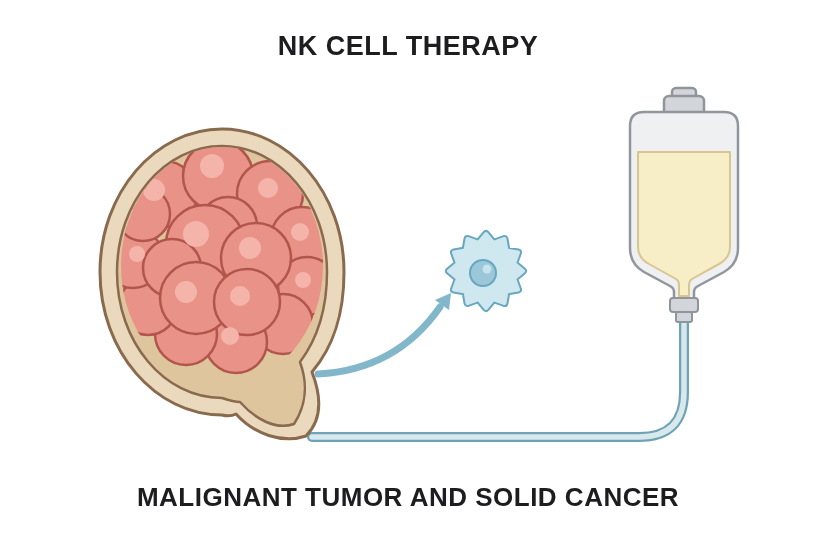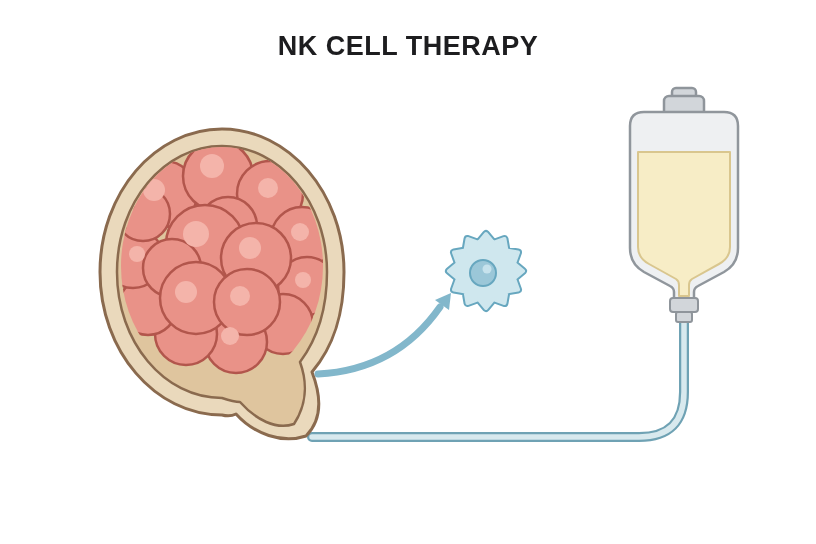--- a/index.html
+++ b/index.html
@@ -122,14 +122,15 @@
                L-20.5,20.5 L-32,18.5 L-28,7.5 L-37,0 L-28,-7.5 L-32,-18.5 L-20.5,-20.5
                L-18.5,-32 L-7.5,-28 L0,-37 L7.5,-28 L18.5,-32 L20.5,-20.5 L32,-18.5 L28,-7.5 Z" fill="#cfe7ee" stroke="#67a7bf" stroke-width="8" stroke-linejoin="round"></path>
       <path d="M37,0 L28,7.5 L32,18.5 L20.5,20.5 L18.5,32 L7.5,28 L0,37 L-7.5,28 L-18.5,32
                L-20.5,20.5 L-32,18.5 L-28,7.5 L-37,0 L-28,-7.5 L-32,-18.5 L-20.5,-20.5
                L-18.5,-32 L-7.5,-28 L0,-37 L7.5,-28 L18.5,-32 L20.5,-20.5 L32,-18.5 L28,-7.5 Z" fill="#cfe7ee" stroke="#cfe7ee" stroke-width="4" stroke-linejoin="round"></path>
       <circle cx="-3" cy="2" r="13" fill="#9bc7d8" stroke="#67a7bf" stroke-width="2"></circle>
       <circle cx="1" cy="-2" r="4.5" fill="#c6e2ec"></circle>
     </g>
   </svg>
 
+  <div class="caption">MALIGNANT TUMOR AND SOLID CANCER</div>
 
 </div>
 
 </body></html>

